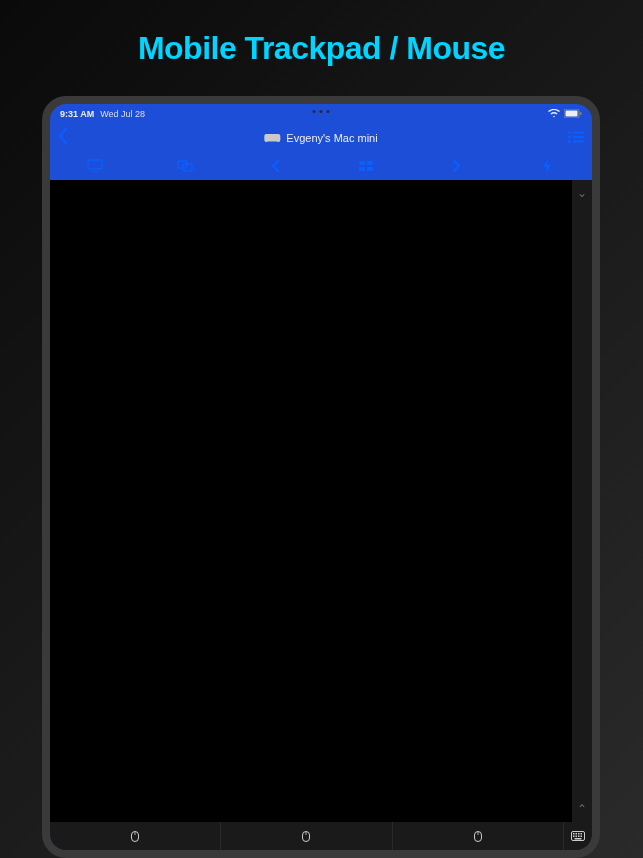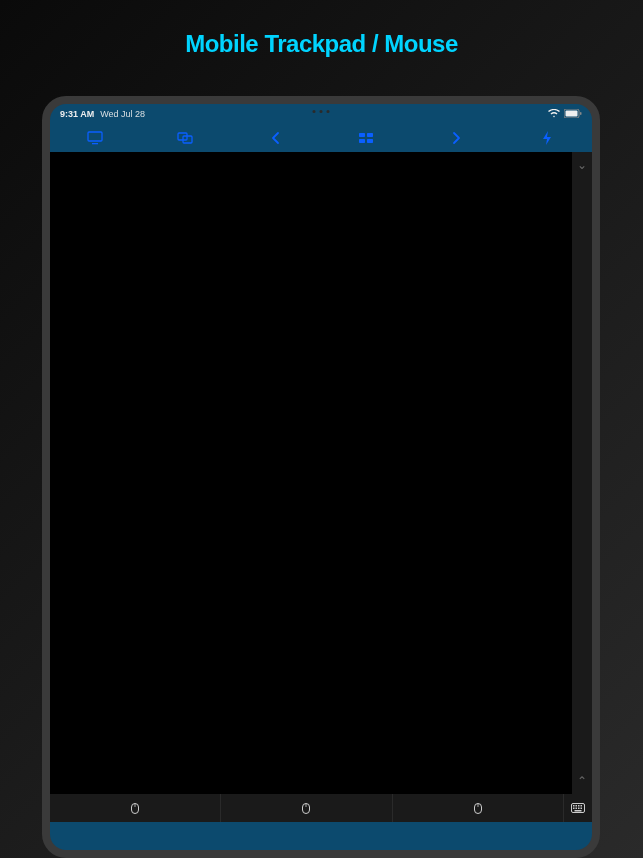--- a/index.html
+++ b/index.html
@@ -6,33 +6,33 @@
     body {
       width: 643px;
       height: 858px;
       background: linear-gradient(135deg, #0a0a0a 0%, #1a1a1a 50%, #2a2a2a 100%);
       font-family: -apple-system, BlinkMacSystemFont, 'Segoe UI', sans-serif;
       overflow: hidden;
       position: relative;
     }
     .title-text {
       color: #00d4ff;
-      font-size: 24px;
+      font-size: 32px;
       font-weight: 700;
       text-align: center;
       padding-top: 30px;
       letter-spacing: -0.5px;
     }
     .ipad-frame {
       position: absolute;
       left: 42px;
       top: 96px;
       width: 558px;
       height: 762px;
-      background: #0c4a6e;
+      background: #1d4ed8;
       border: 8px solid #3a3a3a;
       border-radius: 24px;
       overflow: hidden;
     }
     .camera-dots {
       position: absolute;
       top: 6px;
       left: 50%;
       transform: translateX(-50%);
       display: flex;
@@ -195,20 +195,41 @@
       <span class="battery-icon">
         <svg width="18" height="9" viewBox="0 0 18 9">
             <rect x="0" y="0" width="15" height="9" rx="2" fill="none" stroke="#888" stroke-width="1"></rect>
             <rect x="1.5" y="1.5" width="12" height="6" rx="1" fill="#eee"></rect>
             <rect x="16" y="3" width="1.5" height="3" rx="0.7" fill="#888"></rect>
           </svg>
       </span>
     </div>
   </div>
 
+  <div class="nav-bar">
+    <div class="back-btn">
+      <svg width="10" height="16" viewBox="0 0 10 16">
+          <path d="M8 1 L2 8 L8 15" stroke="#0a5fff" stroke-width="2" fill="none" stroke-linecap="round" stroke-linejoin="round"></path>
+        </svg>
+    </div>
+    <div class="nav-center">
+      <div class="device-icon"></div>
+      <span class="device-name">Evgeny's Mac mini</span>
+    </div>
+    <div class="list-icon">
+      <svg width="16" height="12" viewBox="0 0 16 12">
+          <circle cx="1.5" cy="1.5" r="1.5" fill="#0a5fff"></circle>
+          <rect x="5" y="0.5" width="11" height="2" rx="1" fill="#0a5fff"></rect>
+          <circle cx="1.5" cy="6" r="1.5" fill="#0a5fff"></circle>
+          <rect x="5" y="5" width="11" height="2" rx="1" fill="#0a5fff"></rect>
+          <circle cx="1.5" cy="10.5" r="1.5" fill="#0a5fff"></circle>
+          <rect x="5" y="9.5" width="11" height="2" rx="1" fill="#0a5fff"></rect>
+        </svg>
+    </div>
+  </div>
 
   <div class="toolbar">
     <div class="toolbar-item">
       <svg viewBox="0 0 16 16">
           <rect x="1" y="2" width="14" height="9" rx="1" fill="none" stroke="#0a5fff" stroke-width="1.3"></rect>
           <rect x="5" y="13" width="6" height="1.3" fill="#0a5fff"></rect>
         </svg>
     </div>
     <div class="toolbar-item">
       <svg viewBox="0 0 16 16">

